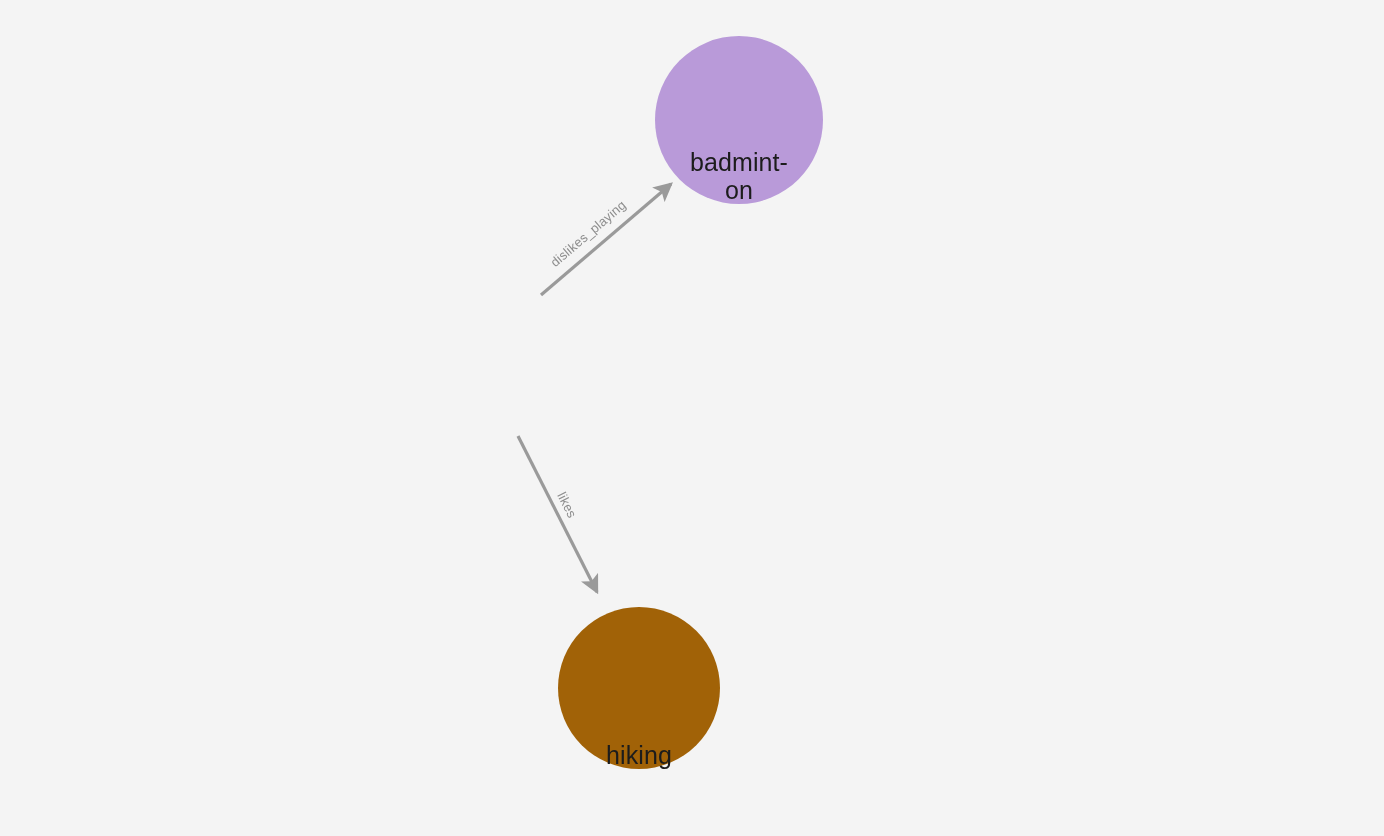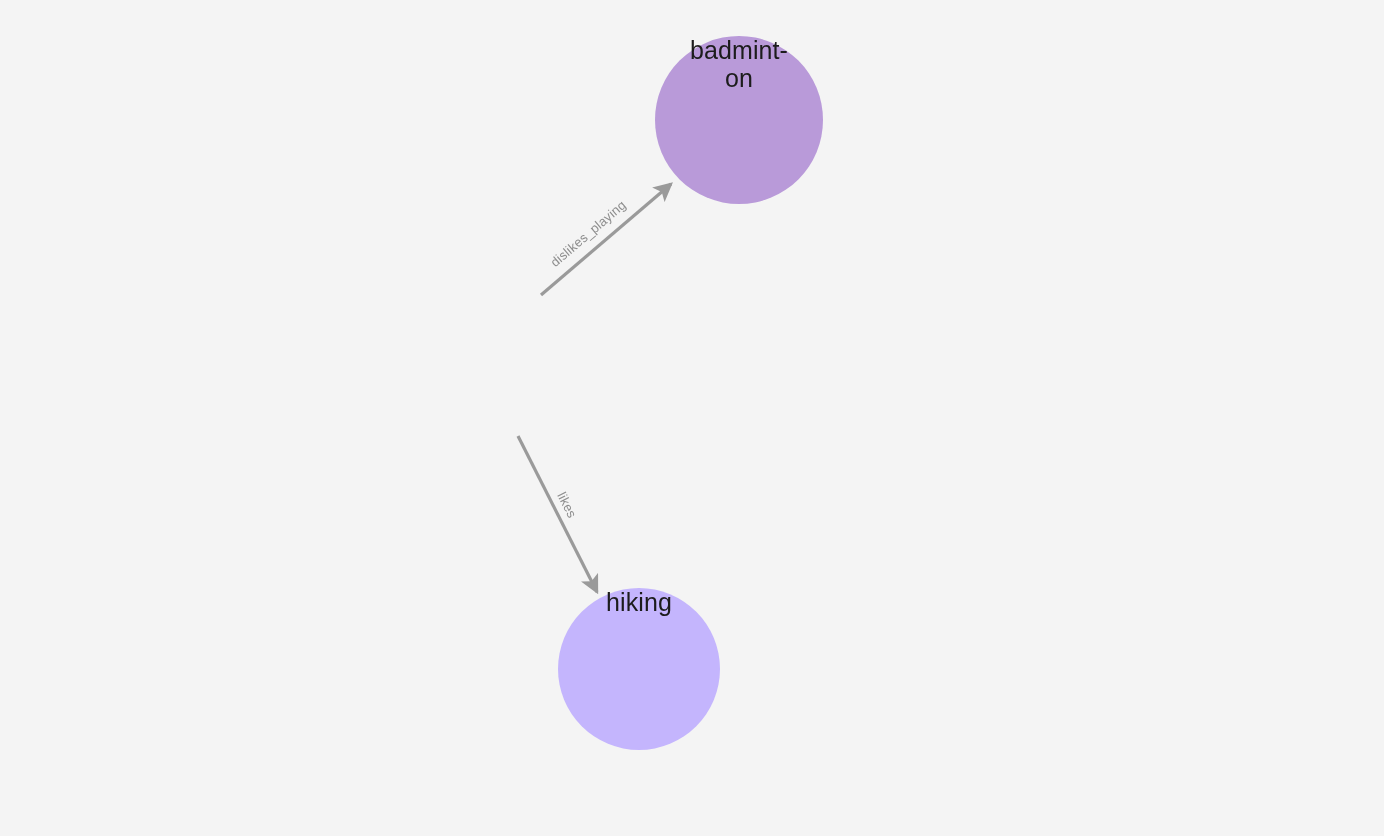--- a/index.html
+++ b/index.html
@@ -24,21 +24,21 @@
     position: absolute;
     left: 0;
     top: 0;
     width: 1384px;
     height: 836px;
   }
   .graph-node {
     position: absolute;
     border-radius: 50%;
     display: flex;
-    align-items: flex-start;
+    align-items: flex-end;
     justify-content: center;
     text-align: center;
     box-sizing: border-box;
   }
   .node-label {
     color: #1c1c1c;
     font-family: "Liberation Sans", sans-serif;
     line-height: 1.12;
     letter-spacing: 0.1px;
     white-space: pre-line;
@@ -73,17 +73,17 @@
       <text class="edge-label" x="563" y="507" text-anchor="middle" transform="rotate(63.2 563 507)">likes</text>
     </g>
   </svg>
 
 
   <div class="graph-node" id="node-badminton" style="left:655px; top:36px; width:168px; height:168px; background:#b99ad9;">
     <span class="node-label" style="font-size:25px;">badmint-
 on</span>
   </div>
 
-  <div class="graph-node" id="node-hiking" style="left:558px; top:588px; width:162px; height:162px; background:#c4b5fd;">
+  <div class="graph-node" id="node-hiking" style="left:558px; top:607px; width:162px; height:162px; background:#a16207;">
     <span class="node-label" style="font-size:25px;">hiking</span>
   </div>
 
 </div>
 
 </body></html>

